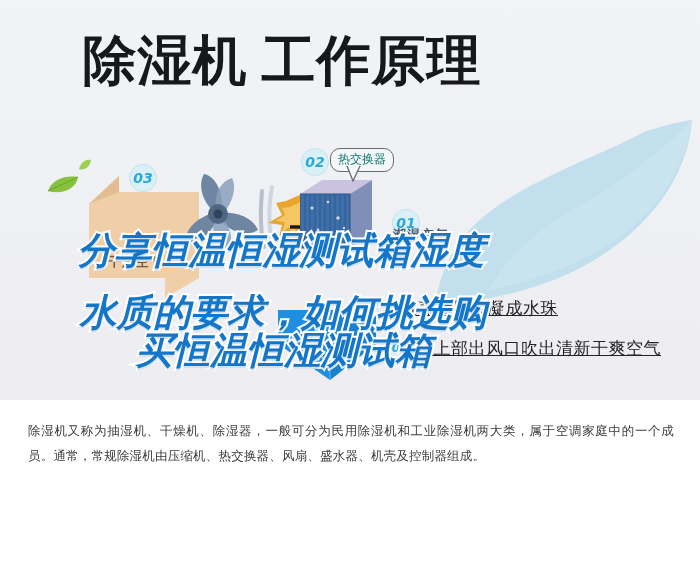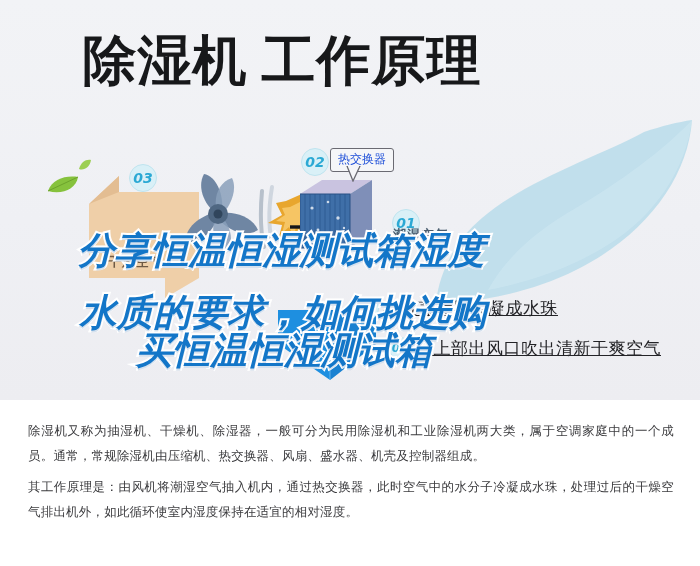--- a/index.html
+++ b/index.html
@@ -163,24 +163,24 @@
     border: 1px solid #bfe4ef;
   }
 
   
   .callout {
     position: absolute;
     left: 330px;
     top: 148px;
     padding: 2px 7px 3px 7px;
     border: 1.5px solid #6a6a72;
-    border-radius: 3px;
+    border-radius: 10px;
     background: #f5f6f8;
     font-size: 12px;
-    color: #1d4ed8;
+    color: #0f766e;
     white-space: nowrap;
     font-weight: 400;
   }
   .callout-tail {
     position: absolute;
     left: 346px;
     top: 166px;
     width: 16px;
     height: 16px;
   }
@@ -395,16 +395,15 @@
     <div class="overlay-title">
       <span class="ol-line ol-l1">分享恒温恒湿测试箱湿度</span>
       <span class="ol-line ol-l2">水质的要求，如何挑选购</span>
       <span class="ol-line ol-l3">买恒温恒湿测试箱</span>
     </div>
 
   </div>
 
   <div class="body-copy">
     <div class="para para-1">除湿机又称为抽湿机、干燥机、除湿器，一般可分为民用除湿机和工业除湿机两大类，属于空调家庭中的一个成员。通常，常规除湿机由压缩机、热交换器、风扇、盛水器、机壳及控制器组成。</div>
-    <div class="para para-2">其工作原理是：由风机将潮湿空气抽入机内，通过热交换器，此时空气中的水分子冷凝成水珠，处理过后的干燥空气排出机外，如此循环使室内湿度保持在适宜的相对湿度。</div>
   </div>
 
 </div>
 
 </body></html>

